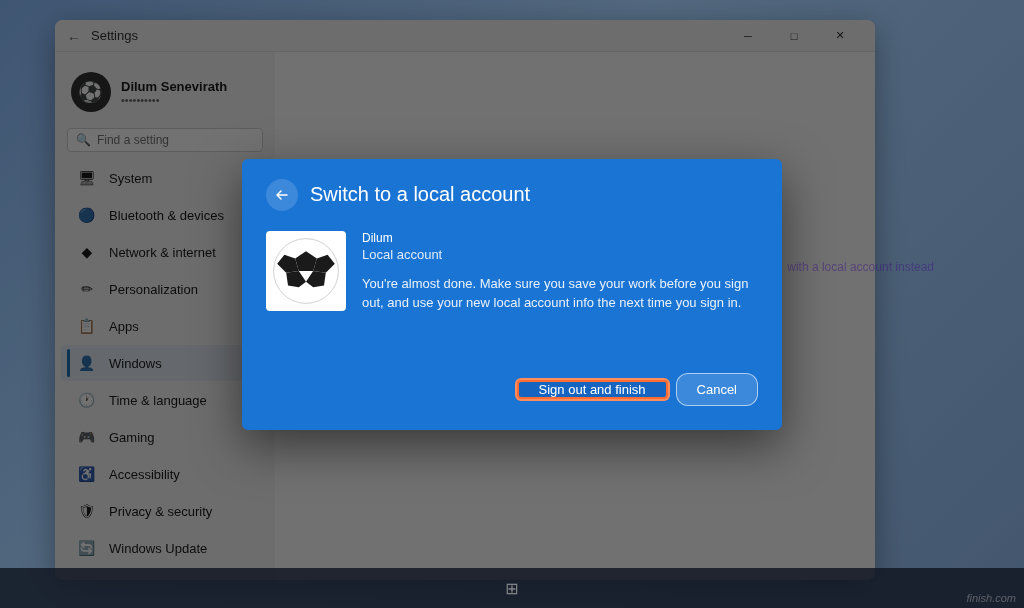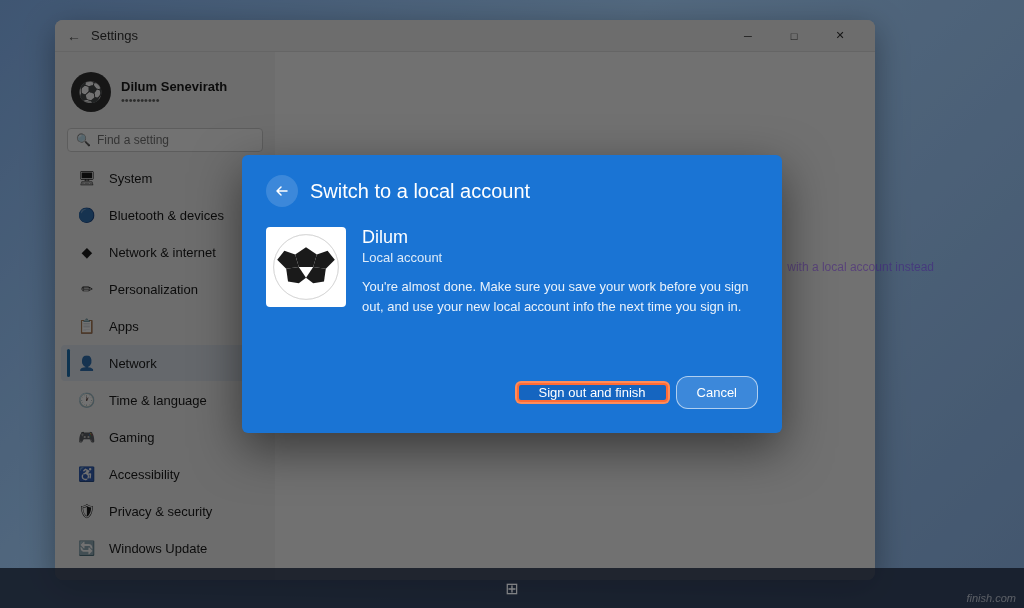--- a/index.html
+++ b/index.html
@@ -262,21 +262,21 @@
       display: flex;
       align-items: center;
       justify-content: center;
       font-size: 40px;
     }
 
     .modal-user-info {
       flex: 1;
     }
     .modal-user-name {
-      font-size: 18px;
+      font-size: 12px;
       font-weight: 500;
       color: white;
       margin-bottom: 2px;
     }
     .modal-user-type {
       font-size: 13px;
       color: rgba(255,255,255,0.85);
       margin-bottom: 12px;
     }
     .modal-desc {
@@ -421,21 +421,21 @@
       <div class="nav-item">
         <span class="nav-icon">✏</span>
         <span>Personalization</span>
       </div>
       <div class="nav-item">
         <span class="nav-icon">📋</span>
         <span>Apps</span>
       </div>
       <div class="nav-item active">
         <span class="nav-icon">👤</span>
-        <span>Network</span>
+        <span>Windows</span>
       </div>
       <div class="nav-item">
         <span class="nav-icon">🕐</span>
         <span>Time &amp; language</span>
       </div>
       <div class="nav-item">
         <span class="nav-icon">🎮</span>
         <span>Gaming</span>
       </div>
       <div class="nav-item">

